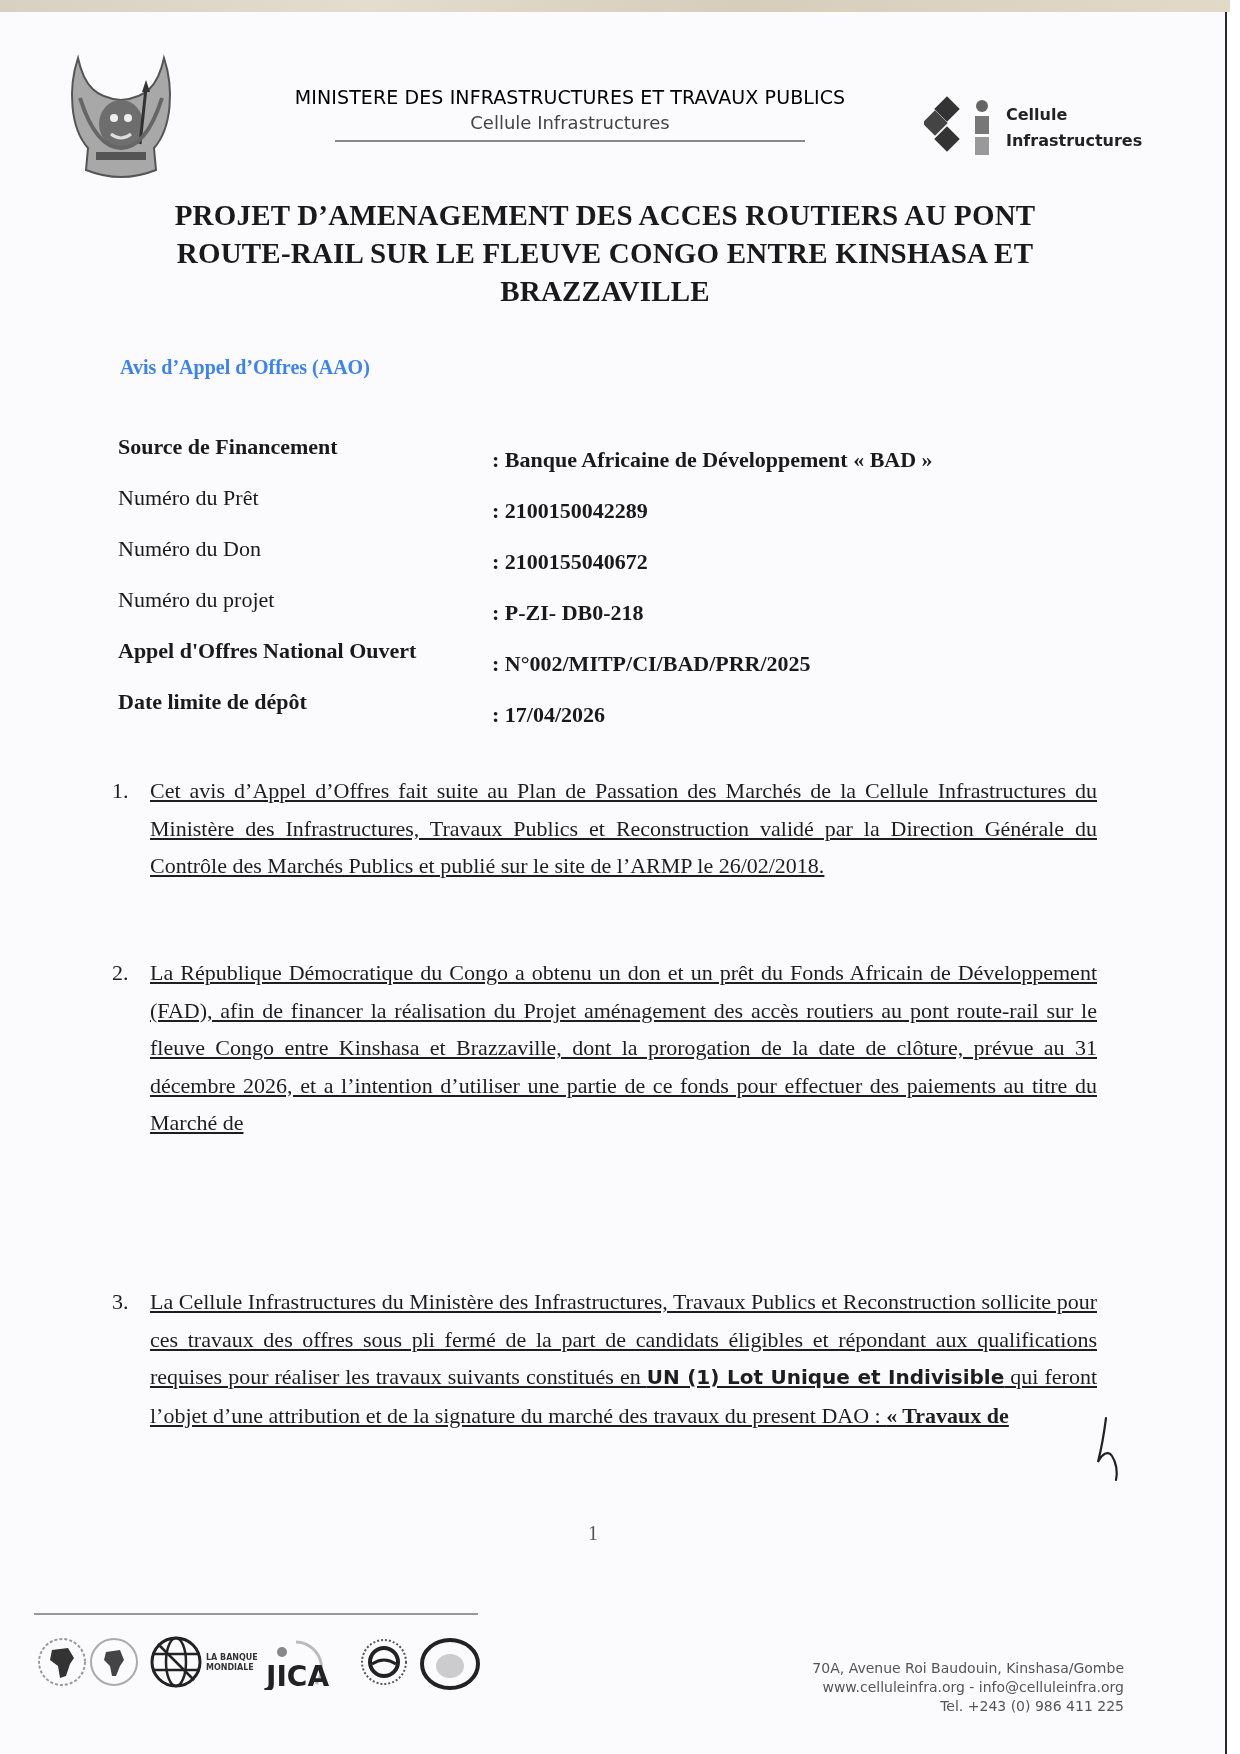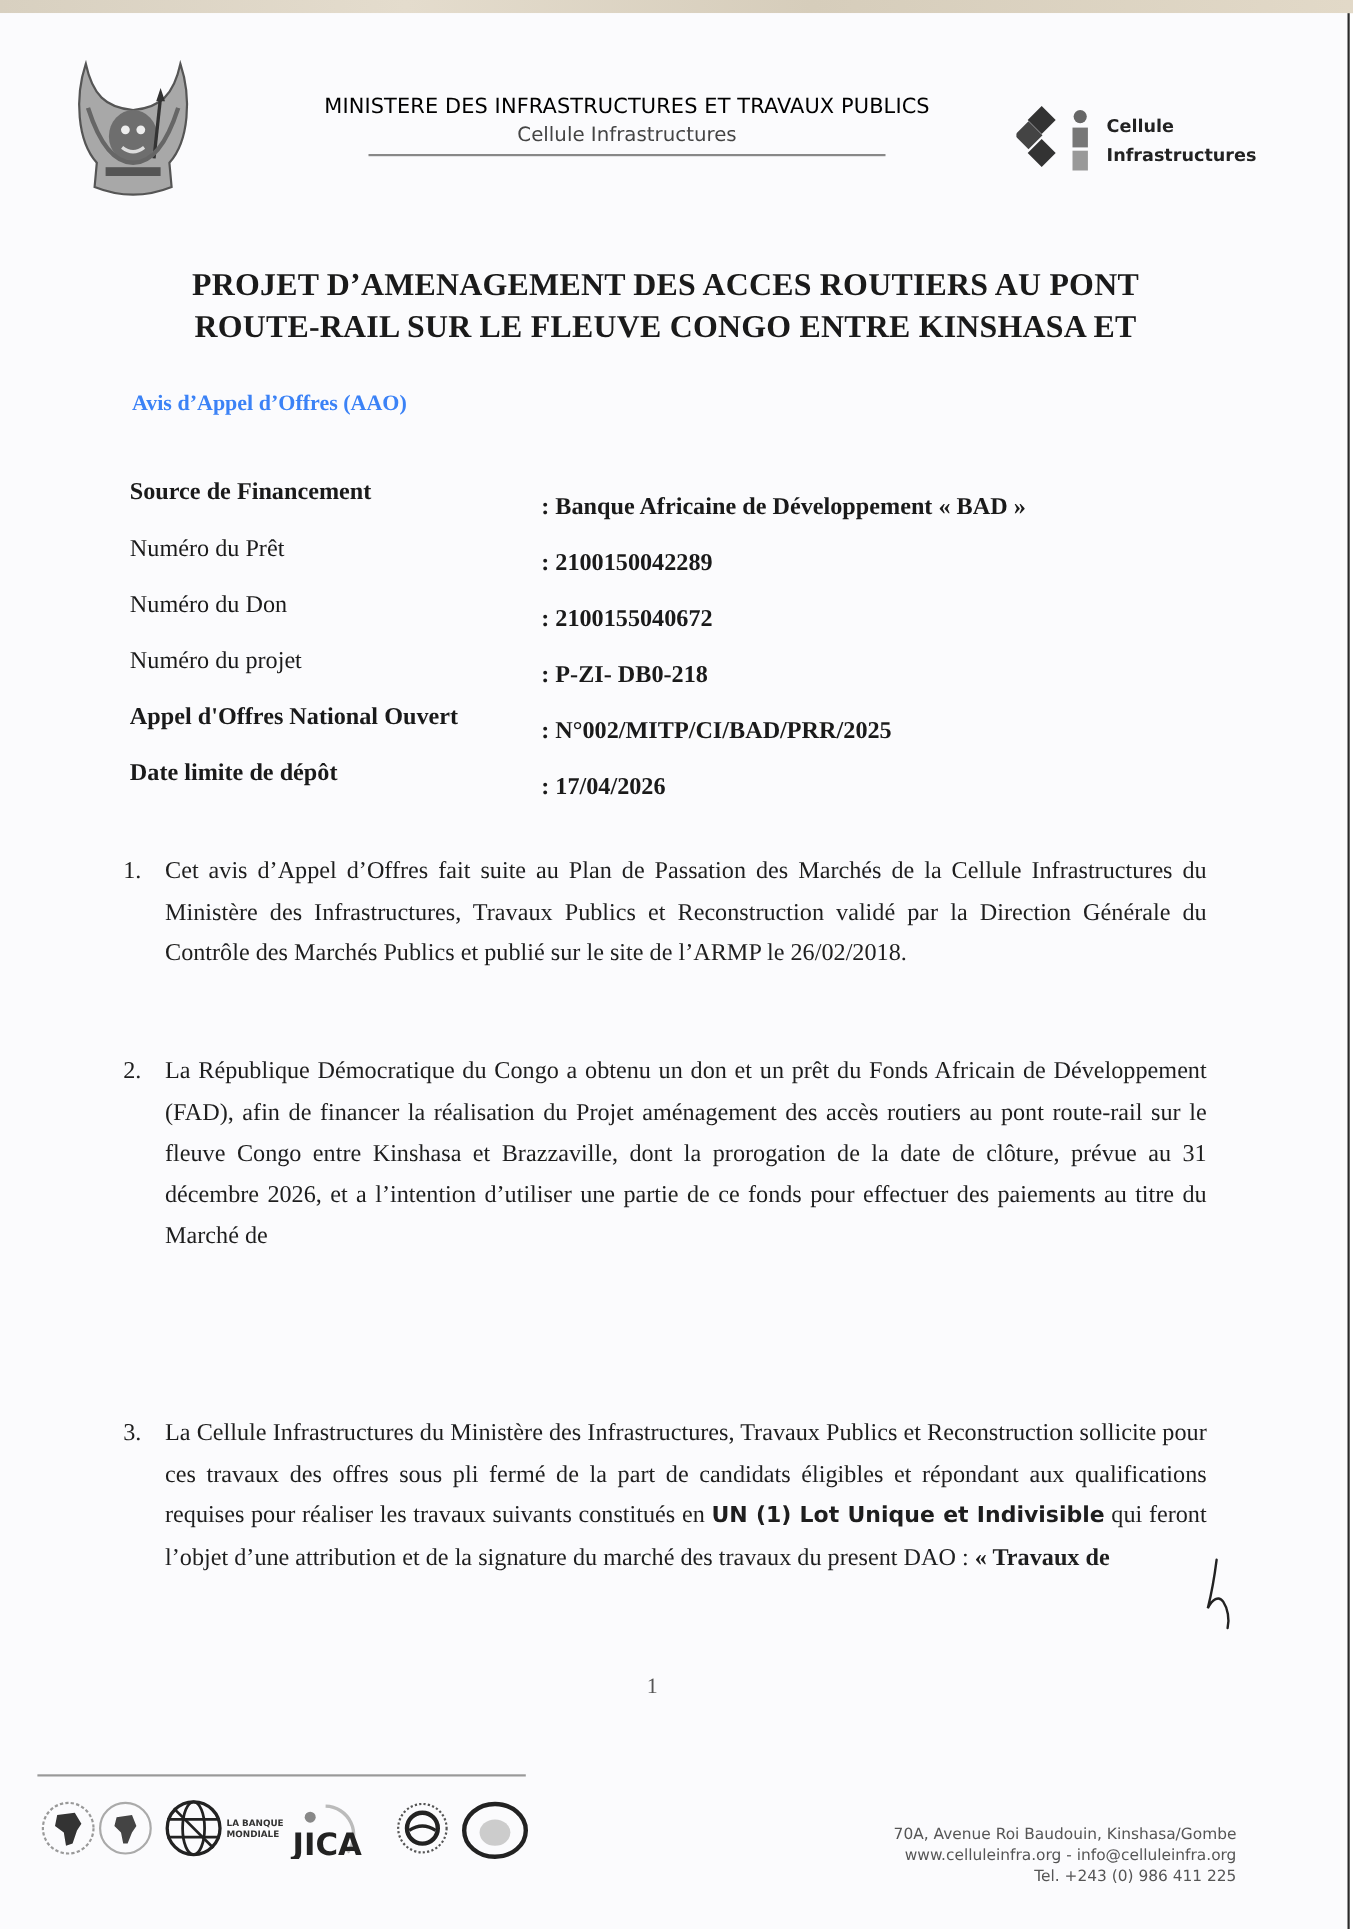--- a/index.html
+++ b/index.html
@@ -42,41 +42,41 @@
   .cellule-logo-text {
     position: absolute; left: 1006px; top: 102px;
     font-family: "DejaVu Sans", sans-serif; font-weight: bold; font-size: 16px; color: #222;
     line-height: 26px;
   }
 
   
   .project-title {
     position: absolute; left: 110px; top: 196px; width: 990px; text-align: center;
     font-family: "Liberation Serif", serif; font-weight: bold; font-size: 29px;
-    line-height: 38px; color: #1a1a1a; letter-spacing: 0.2px; margin-top: 44px;
+    line-height: 38px; color: #1a1a1a; letter-spacing: 0.2px;
   }
   .aao-title {
     position: absolute; left: 120px; top: 356px;
     font-family: "Liberation Serif", serif; font-weight: bold; font-size: 20px; color: #3b82f6;
   }
 
   
   .info-table { position: absolute; left: 118px; top: 432px; }
   .info-row { position: relative; height: 51px; font-size: 22px; line-height: 30px; }
   .info-label { position: absolute; left: 0; top: 0; white-space: nowrap; }
   .info-value { position: absolute; left: 374px; top: 13px; white-space: nowrap; font-weight: bold; }
   .b { font-weight: bold; }
 
   
   .para {
     position: absolute; left: 112px; width: 985px;
     font-size: 22px; line-height: 37.5px; text-align: justify; color: #1e1e1e;
   }
   .para .num { position: absolute; left: 0; top: 0; }
-  .para .body { margin-left: 38px; text-align: justify; text-align-last: left; }
+  .para .body { margin-left: 38px; text-align: justify; text-align-last: left; text-decoration: underline; }
   .caps { font-weight: bold; letter-spacing: 1.2px; word-spacing: 10px; text-align: justify; }
 
   .signature { position: absolute; left: 1094px; top: 1414px; width: 40px; height: 70px; }
 
   .page-number {
     position: absolute; left: 588px; top: 1522px; font-size: 20px; color: #555;
   }
 
   
   .footer-rule { position: absolute; left: 34px; top: 1613px; width: 444px; height: 2px; background: #999; }
@@ -120,20 +120,21 @@
   <rect x="51" y="43" width="14" height="18" fill="#999"></rect>
 </svg>
 <div class="cellule-logo-text">
   <div>Cellule</div>
   <div>Infrastructures</div>
 </div>
 
 <div class="project-title">
   <div>PROJET D’AMENAGEMENT DES ACCES ROUTIERS AU PONT</div>
   <div>ROUTE-RAIL SUR LE FLEUVE CONGO ENTRE KINSHASA ET</div>
+  <div>BRAZZAVILLE</div>
 </div>
 
 <div class="aao-title">Avis d’Appel d’Offres (AAO)</div>
 
 <div class="info-table">
   <div class="info-row">
     <span class="info-label b">Source de Financement</span>
     <span class="info-value">: Banque Africaine de Développement « BAD »</span>
   </div>
   <div class="info-row">

